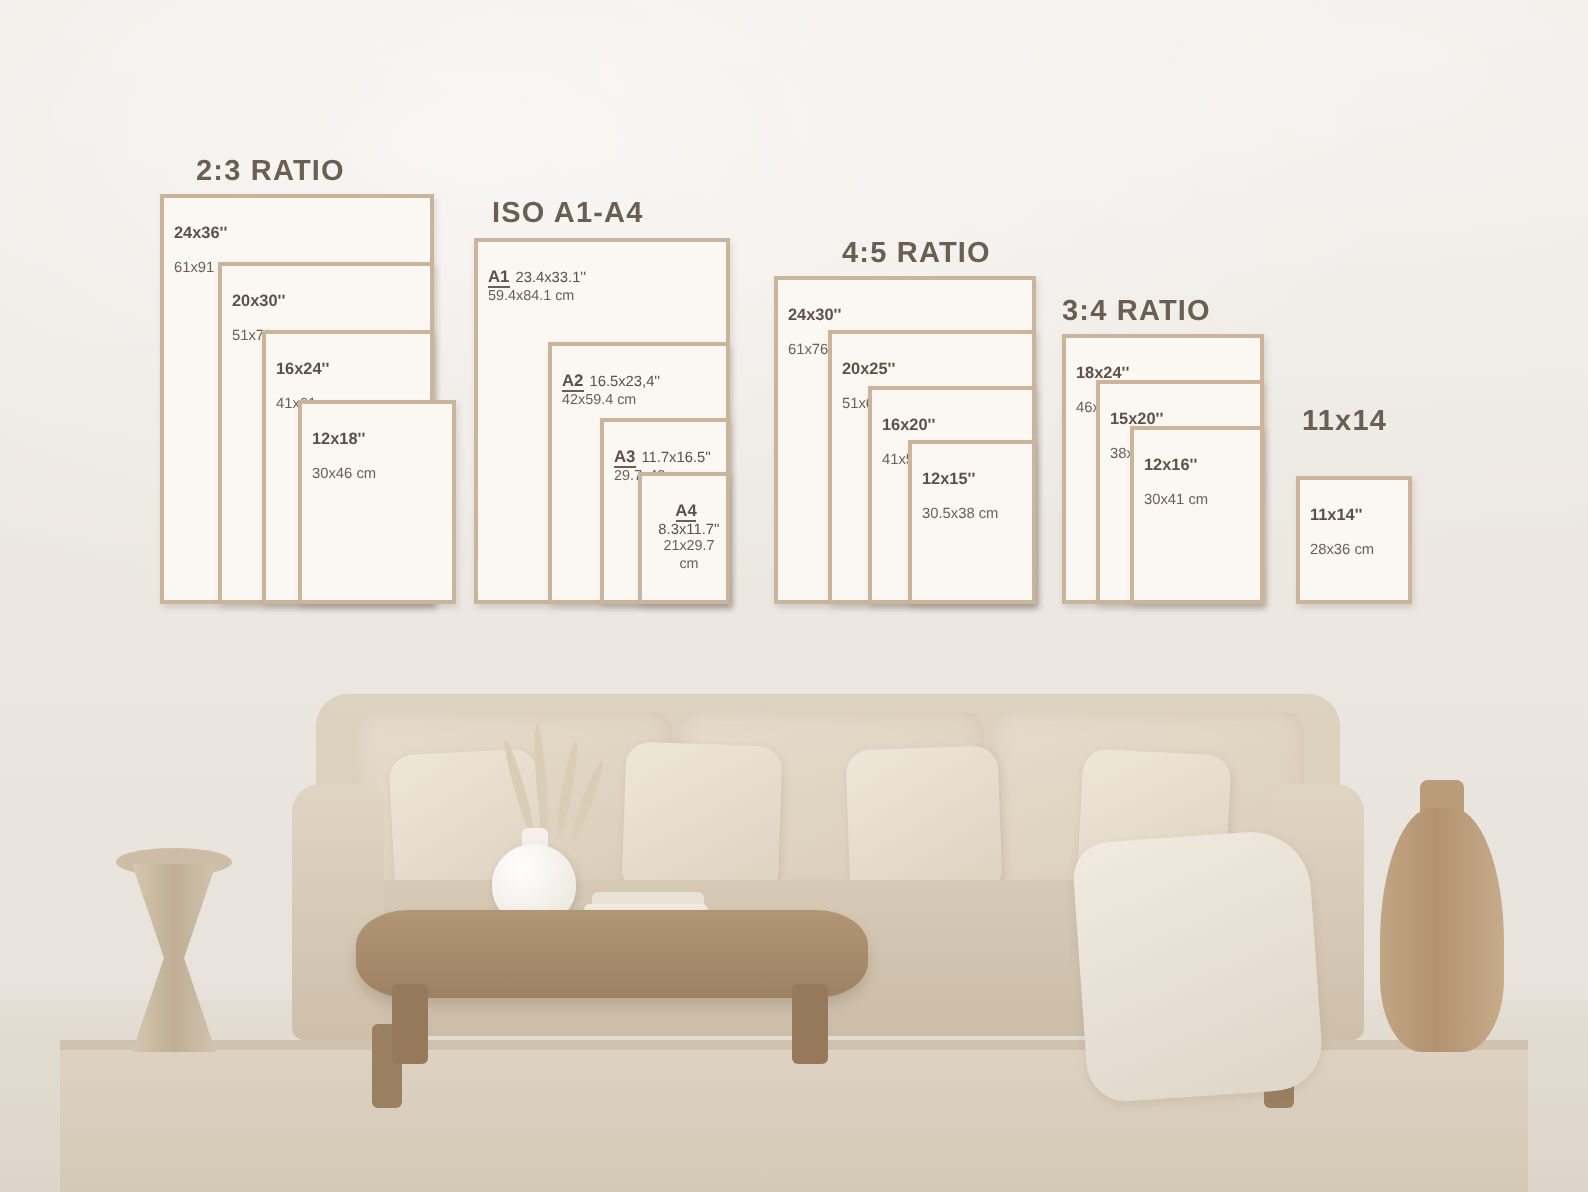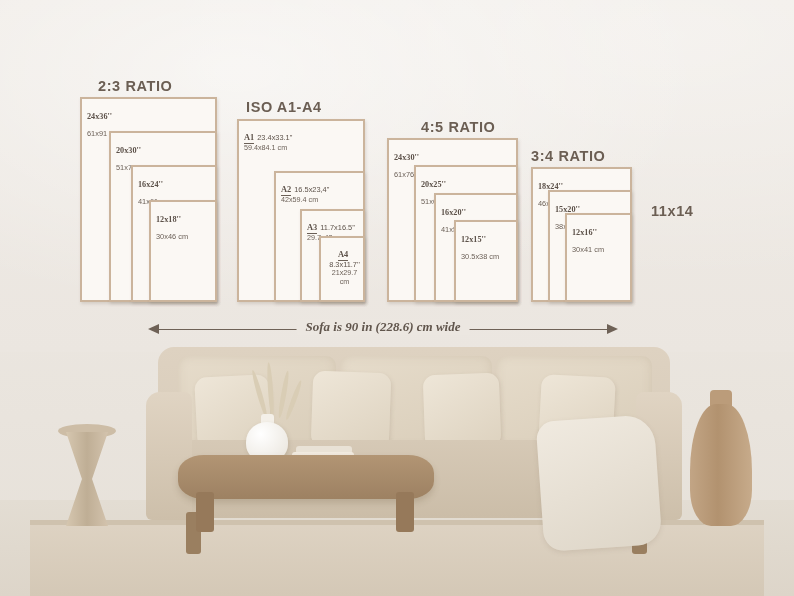--- a/index.html
+++ b/index.html
@@ -65,21 +65,20 @@
     top: 4px;
     line-height: 1.18;
     color: #5c5149;
     font-size: 7.5px;
     white-space: pre-line;
   }
   .frame .label .sz {
     font-weight: bold;
     font-size: 8.2px;
     display: block;
-    font-family: Liberation Serif, serif;
   }
   .frame .label .cm {
     display: block;
     font-size: 7.4px;
     color: #6a5f56;
   }
   
   .frame.iso .label {
     font-size: 7.4px;
   }
@@ -308,21 +307,21 @@
       <span class="sz">20x30''</span>
       <span class="cm">51x76 cm</span>
     </div>
   </div>
   <div class="frame" style="left:131px; top:165px; width:86px; height:137px;">
     <div class="label">
       <span class="sz">16x24''</span>
       <span class="cm">41x61 cm</span>
     </div>
   </div>
-  <div class="frame" style="left:149px; top:200px; width:68px; height:102px;">
+  <div class="frame" style="left:149px; top:200px; width:79px; height:102px;">
     <div class="label">
       <span class="sz">12x18''</span>
       <span class="cm">30x46 cm</span>
     </div>
   </div>
 
   <div class="group-title" style="left:246px; top:99px;">ISO  A1-A4</div>
 
   <div class="frame iso" style="left:237px; top:119px; width:128px; height:183px;">
     <div class="label">
@@ -393,27 +392,27 @@
   </div>
   <div class="frame" style="left:565px; top:213px; width:67px; height:89px;">
     <div class="label">
       <span class="sz">12x16''</span>
       <span class="cm">30x41 cm</span>
     </div>
   </div>
 
   <div class="group-title" style="left:651px; top:203px;">11x14</div>
 
-
-  <div id="measure">
-    <div class="arrow-l"></div>
-    <div class="line"></div>
-    <div class="arrow-r"></div>
-    <div class="text">Sofa is 90 in (228.6) cm wide</div>
-  </div>
+  <div class="frame" style="left:648px; top:238px; width:58px; height:64px;">
+    <div class="label">
+      <span class="sz">11x14''</span>
+      <span class="cm">28x36 cm</span>
+    </div>
+  </div>
+
 
   <div id="floor"></div>
   <div id="rug"></div>
 
   <div id="sofa-back"></div>
   <div class="cushion" style="left:178px; top:356px; width:158px; height:92px;"></div>
   <div class="cushion" style="left:340px; top:356px; width:152px; height:92px;"></div>
   <div class="cushion" style="left:496px; top:356px; width:156px; height:92px;"></div>
 
   <div class="pillow" style="left:196px; top:376px; width:74px; height:72px; transform: rotate(-3deg);"></div>

